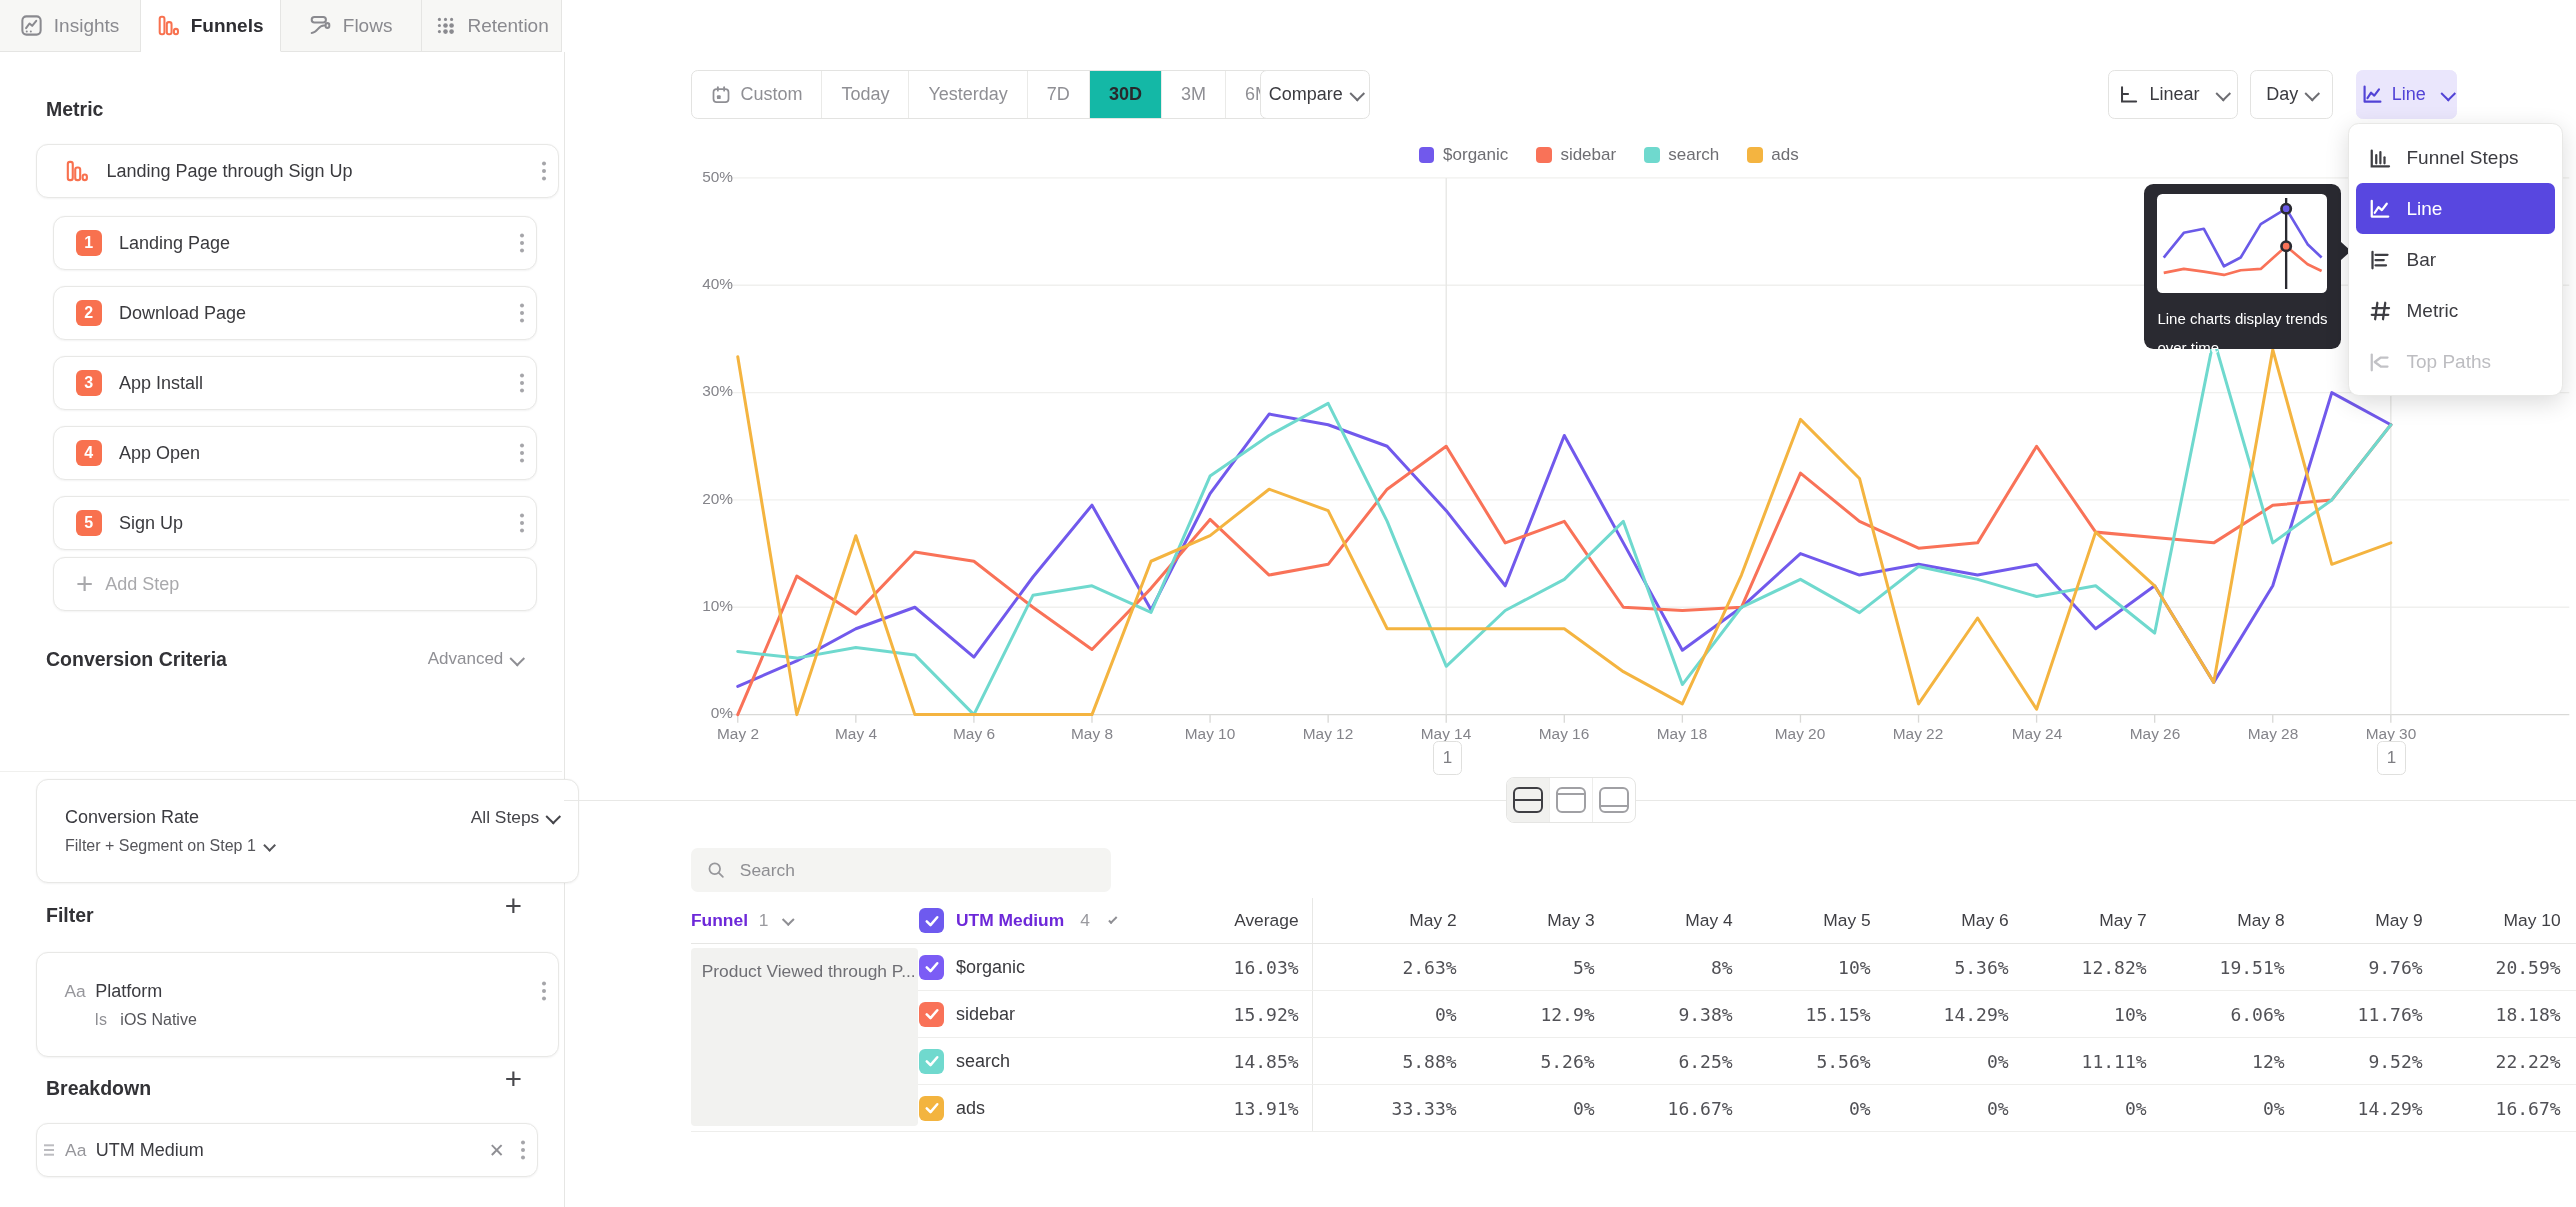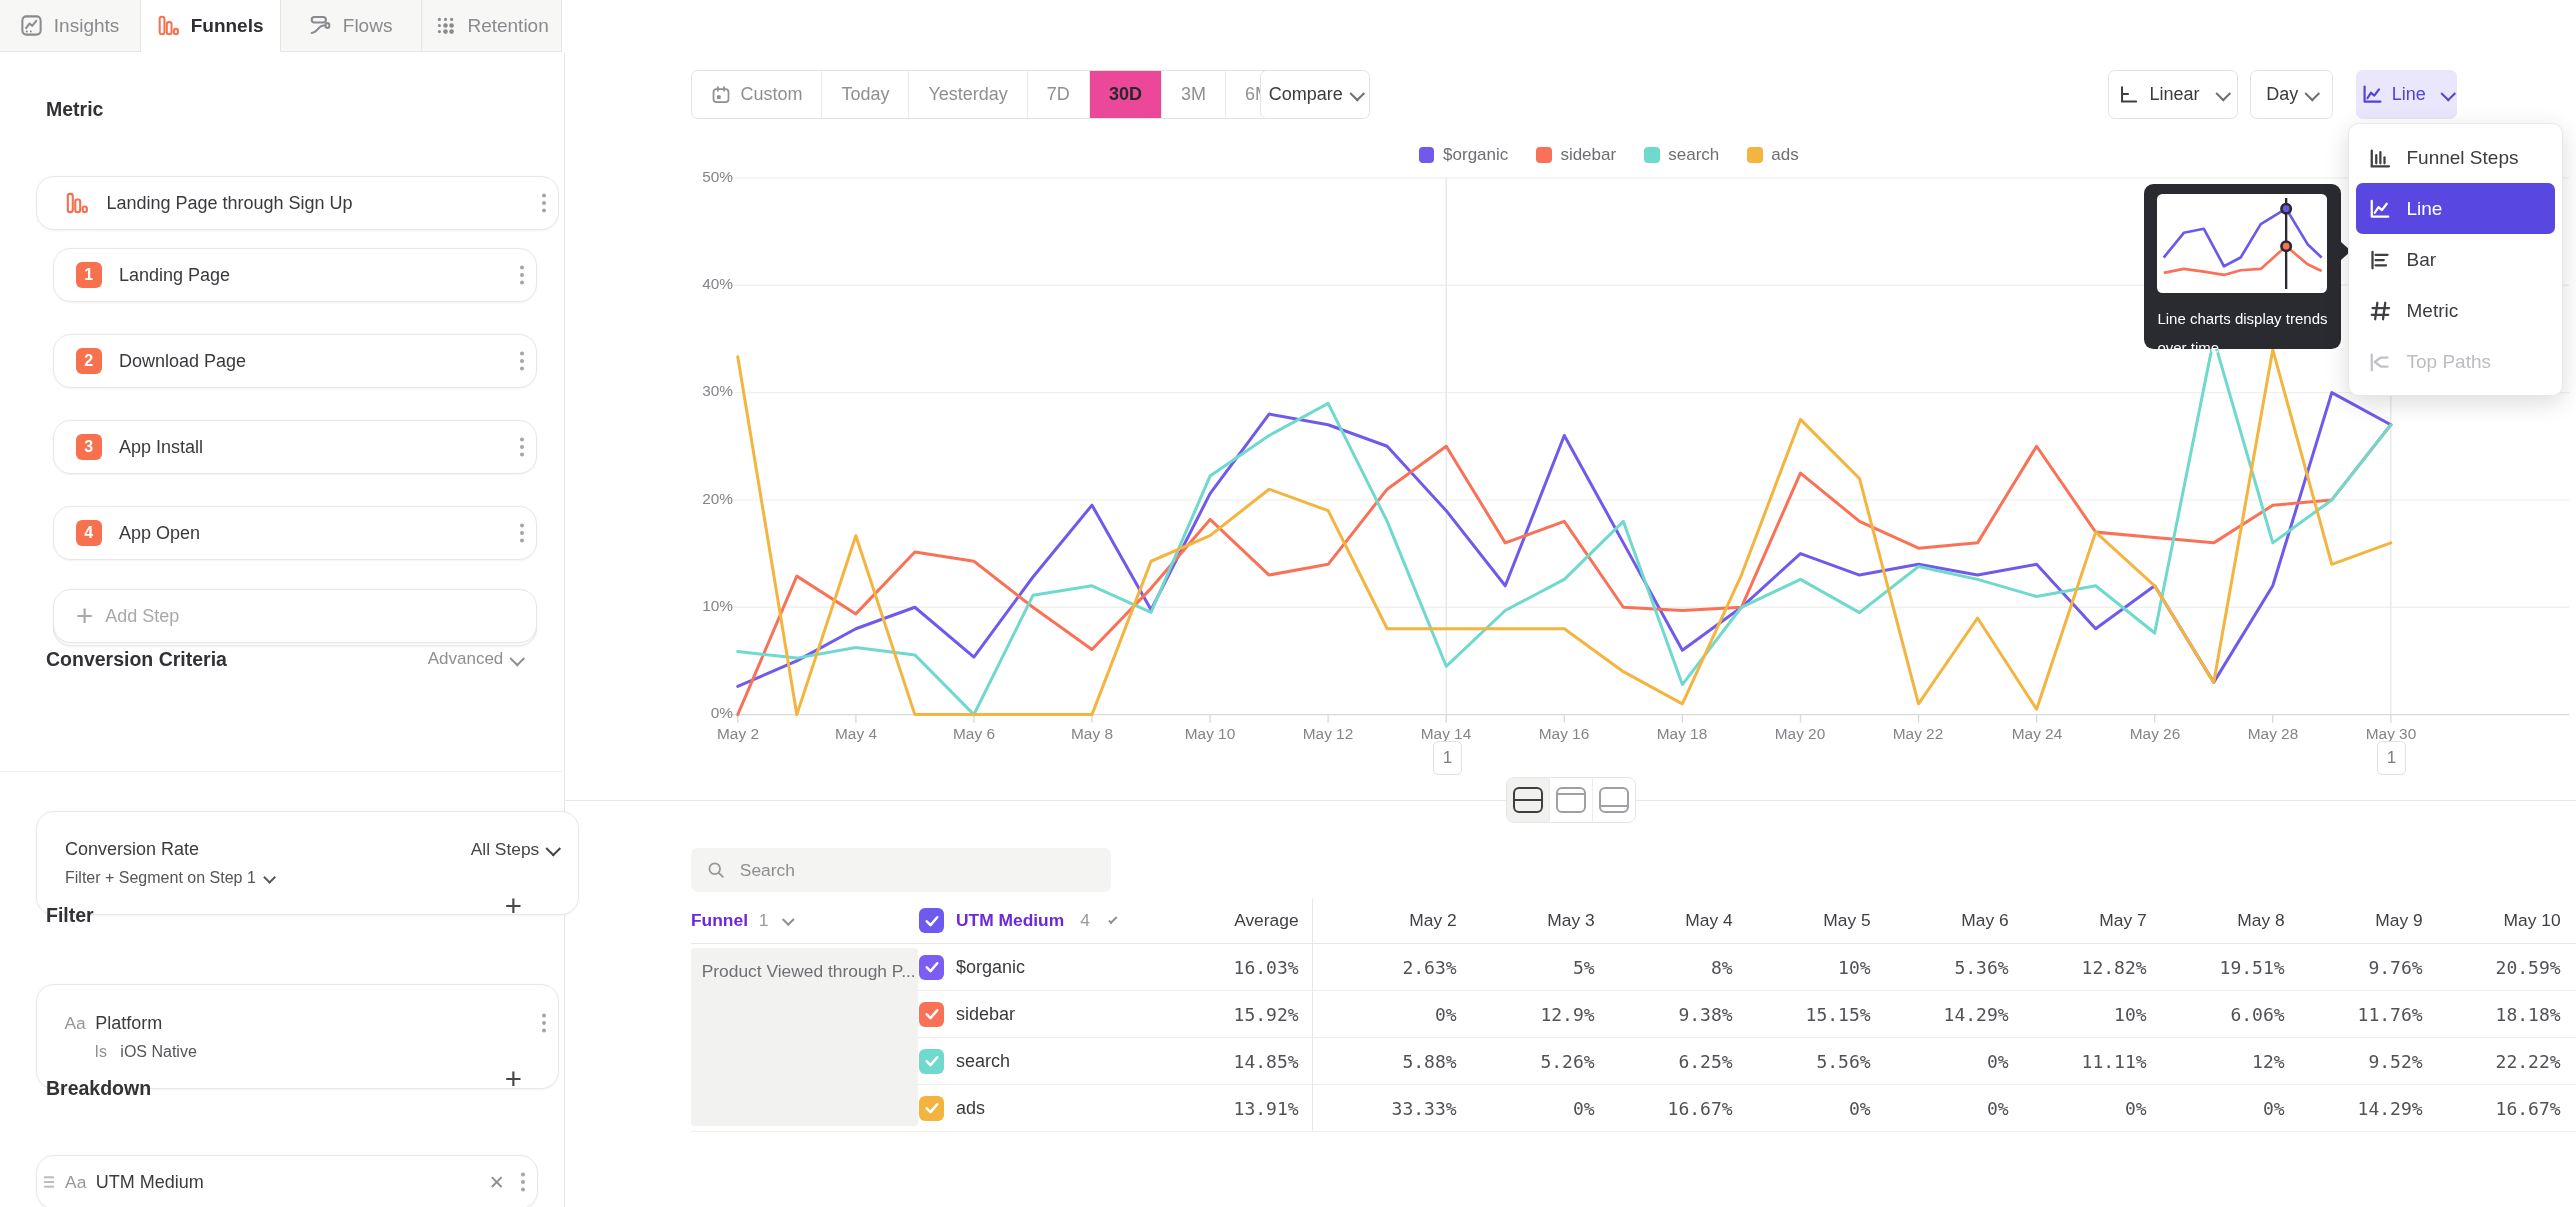--- a/index.html
+++ b/index.html
@@ -9,22 +9,22 @@
   #tabs{position:absolute;left:0;top:0;width:562px;height:52px;display:flex;z-index:4;}
   .tab{flex:1;display:flex;align-items:center;justify-content:center;gap:10.7px;
        background:#F7F7F5;border-right:1.3px solid #E5E5E3;border-bottom:1.3px solid #E5E5E3;
        color:#8A8A8F;font-size:19px;}
   .tab.active{background:#fff;border-bottom:1.3px solid #fff;color:#2E2E33;font-weight:600;}
   .icn{display:inline-flex;align-items:center;justify-content:center;}
   
   #sidebar{position:absolute;left:0;top:52px;width:564px;height:1155px;background:#fff;
            border-right:1.3px solid #E6E6E4;}
   .sec-h{position:absolute;left:46px;font-size:19.5px;font-weight:700;color:#323236;}
-  .card{position:absolute;background:#fff;border:1.3px solid #E8E8E6;border-radius:18px;
-        box-shadow:0 0.7px 2px rgba(0,0,0,.05);display:flex;align-items:center;margin-top:32px;}
+  .card{position:absolute;background:#fff;border:1.3px solid #E8E8E6;border-radius:12px;
+        box-shadow:0 0.7px 2px rgba(0,0,0,.05);display:flex;align-items:center;}
   .kebab-btn{margin-left:auto;padding:9.4px 12px;display:flex;align-items:center;}
   .kebab{width:4px;height:4px;border-radius:50%;background:#A5A5A9;
          box-shadow:0 -7.4px 0 #A5A5A9,0 7.4px 0 #A5A5A9;}
   .badge{width:25.5px;height:25.5px;border-radius:6px;background:#F8714F;color:#fff;
          font-size:16px;font-weight:700;display:flex;align-items:center;justify-content:center;}
   .step-label{font-size:18px;color:#3A3A3E;margin-left:17.4px;}
   .plus{font-size:29.5px;font-weight:300;color:#47474C;line-height:20px;}
   .chev{display:inline-block;width:8.7px;height:8.7px;border-right:2px solid currentColor;
         border-bottom:2px solid currentColor;transform:rotate(45deg) translateY(-1.3px);margin-left:8px;}
   .muted{color:#8F8F94;}
@@ -33,21 +33,21 @@
   .xclose{font-size:19px;color:#8F8F94;}
   
   #main{position:absolute;left:564px;top:0;width:2012px;height:1120px;}
   .btn{position:absolute;top:70px;height:47px;border:1.3px solid #E3E3E1;border-radius:6.7px;
        background:#fff;display:flex;align-items:center;justify-content:center;font-size:18px;color:#3B3B40;}
   #seg{position:absolute;left:127px;top:70px;height:47px;border:1.3px solid #E3E3E1;border-radius:6.7px;
        display:flex;background:#fff;overflow:hidden;}
   .seg-item{display:flex;align-items:center;gap:9.4px;padding:0 19px;border-right:1.3px solid #EAEAE8;
             color:#8F8F94;font-size:18px;}
   .seg-item:last-child{border-right:none;}
-  .seg-item.active{background:#ec4899;color:#28282C;font-weight:600;}
+  .seg-item.active{background:#14b8a6;color:#28282C;font-weight:600;}
   #btn-line{background:#EAE6FC;border-color:#EAE6FC;color:#5243D6;font-weight:500;}
   
   #legend{position:absolute;left:855px;top:145px;display:flex;gap:28px;align-items:center;}
   .lg-item{display:flex;align-items:center;gap:8.7px;}
   .lg-sq{width:15.4px;height:15.4px;border-radius:4px;}
   .lg-lb{font-size:17px;color:#6E6E73;}
   
   #chart-svg{position:absolute;left:0;top:0;z-index:1;}
   .ylab{position:absolute;width:83px;left:86px;text-align:right;font-size:15.4px;color:#84848A;z-index:1;}
   .xlab{position:absolute;width:94px;text-align:center;top:725px;font-size:15.4px;color:#84848A;z-index:1;}

